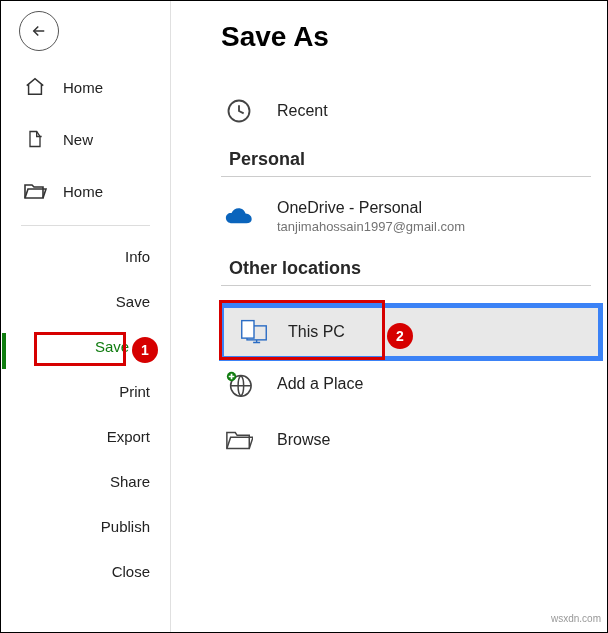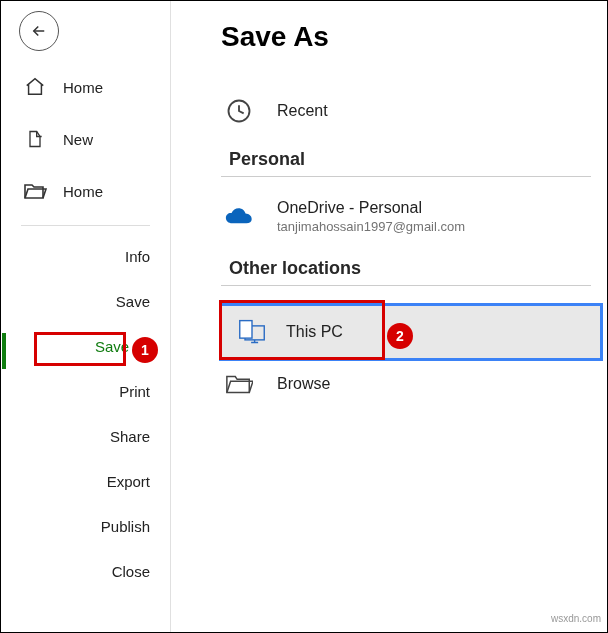--- a/index.html
+++ b/index.html
@@ -17,21 +17,21 @@
     .badge-1 { position: absolute; left: 131px; top: 336px; width: 26px; height: 26px; background: #d60000; color: #fff; border-radius: 50%; display: flex; align-items: center; justify-content: center; font-size: 14px; font-weight: 600; }
     
     .main { flex: 1; padding: 20px 16px 0 50px; position: relative; }
     .title { font-size: 28px; font-weight: 600; margin-bottom: 30px; }
     .loc-item { display: flex; align-items: center; gap: 24px; padding: 14px 4px; cursor: pointer; }
     .loc-label { font-size: 16px; color: #222; }
     .section-head { font-size: 18px; font-weight: 600; color: #282828; margin: 10px 8px 6px; }
     hr.sec { border: none; border-top: 1px solid #ccc; margin: 4px 0 8px; }
     .sub-label { font-size: 13px; color: #737373; margin-top: 2px; }
     
-    .this-pc-row { position: absolute; left: 218px; top: 302px; width: 384px; height: 58px; background: #e8e8e8; border: 3px solid #3b82f6; display: flex; align-items: center; gap: 20px; padding-left: 16px; cursor: pointer; }
+    .this-pc-row { position: absolute; left: 218px; top: 302px; width: 384px; height: 58px; background: #e8e8e8; border: 5px solid #3b82f6; display: flex; align-items: center; gap: 20px; padding-left: 16px; cursor: pointer; }
     .highlight-2 { position: absolute; left: 218px; top: 299px; width: 166px; height: 60px; border: 3px solid #d60000; pointer-events: none; }
     .badge-2 { position: absolute; left: 386px; top: 322px; width: 26px; height: 26px; background: #d60000; color: #fff; border-radius: 50%; display: flex; align-items: center; justify-content: center; font-size: 14px; font-weight: 600; }
     
     .icon { width: 28px; height: 28px; display:flex; align-items:center; justify-content:center; }
     .watermark { position: absolute; right: 6px; bottom: 8px; font-size: 10px; color: #999; }
     
     .after-pc { margin-top: 70px; }
   </style>
 </head>
 <body>
@@ -80,24 +80,24 @@
   <div class="nav-item sub">
       <span>Save</span>
     </div>
   <div class="nav-item sub active">
       <span>Save As</span>
     </div>
   <div class="nav-item sub">
       <span>Print</span>
     </div>
   <div class="nav-item sub">
-      <span>Share</span>
+      <span>Export</span>
     </div>
   <div class="nav-item sub">
-      <span>Export</span>
+      <span>Share</span>
     </div>
   <div class="nav-item sub">
       <span>Publish</span>
     </div>
   <div class="nav-item sub">
       <span>Close</span>
     </div>
 </div>
 
 <div class="green-bar"></div>
@@ -129,20 +129,31 @@
     <div>
       <div class="loc-label">OneDrive - Personal</div>
       <div class="sub-label">tanjimahossain1997@gmail.com</div>
     </div>
   </div>
 
   <div class="section-head">Other locations</div>
   <hr class="sec">
 
   <div class="after-pc">
+    <div class="loc-item">
+      <span class="icon">
+          <svg width="30" height="30" viewBox="0 0 30 30" fill="none" stroke="#444" stroke-width="1.6">
+            <circle cx="17" cy="17" r="11"></circle>
+            <path d="M6 17h22M17 6c4 3 4 19 0 22M17 6c-4 3-4 19 0 22"></path>
+            <circle cx="7" cy="7" r="5" fill="#107c10" stroke="none"></circle>
+            <path d="M7 4v6M4 7h6" stroke="#fff" stroke-width="1.8"></path>
+          </svg>
+        </span>
+      <span class="loc-label">Add a Place</span>
+    </div>
 
     <div class="loc-item">
       <span class="icon">
           <svg width="30" height="24" viewBox="0 0 30 24" fill="none" stroke="#444" stroke-width="1.6">
             <path d="M2 4h9l2 3h13v14H2z"></path>
             <path d="M2 21L6 9h24l-4 12"></path>
           </svg>
         </span>
       <span class="loc-label">Browse</span>
     </div>

